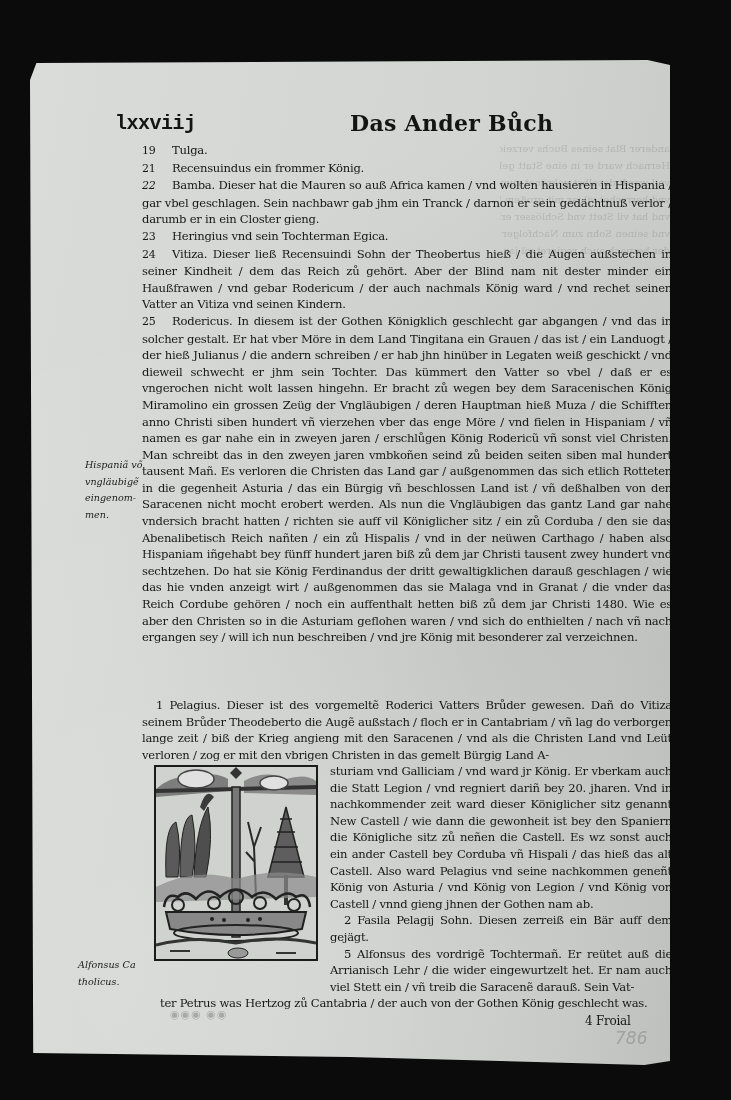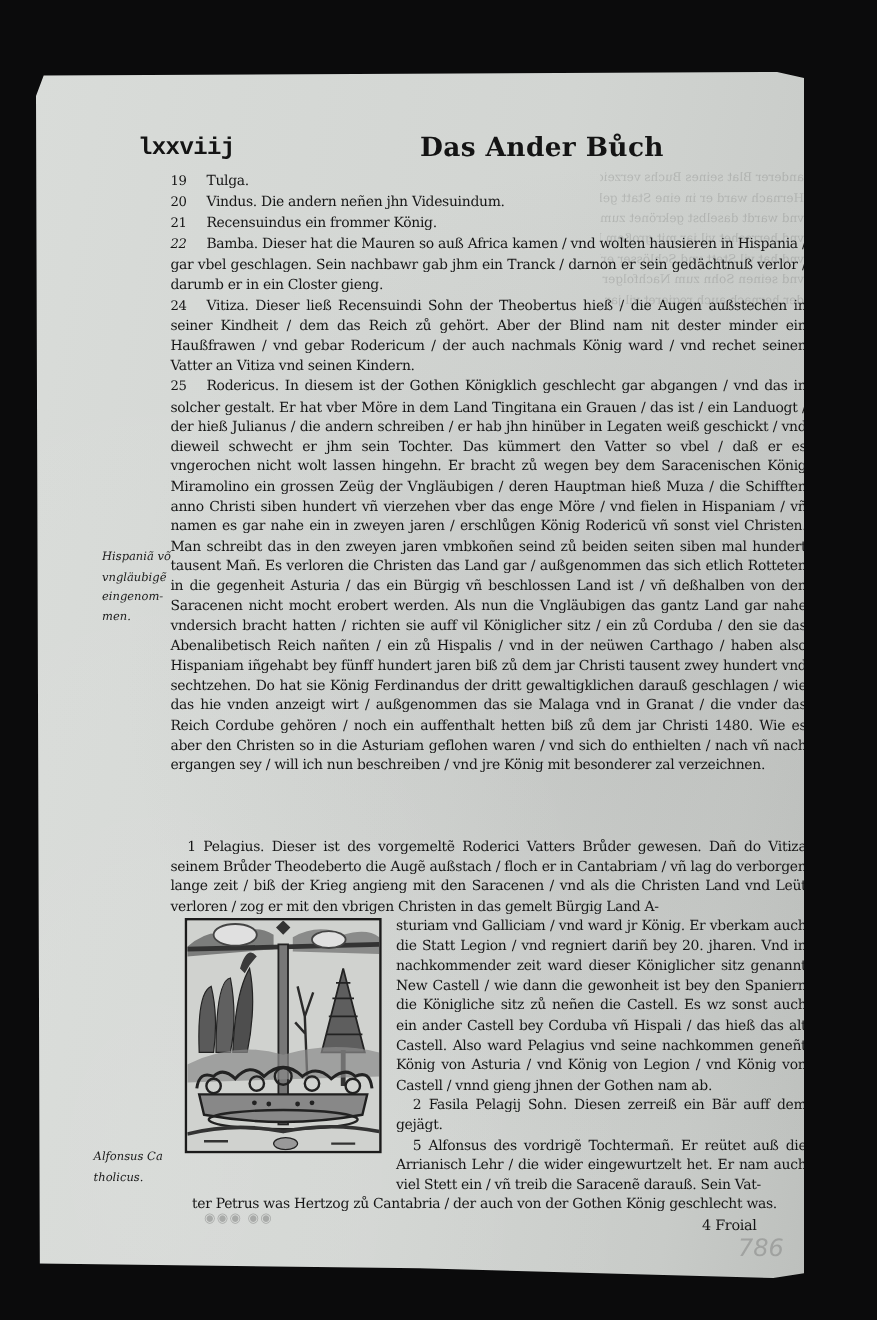--- a/index.html
+++ b/index.html
@@ -185,21 +185,21 @@
     font-size: 11px;
     color: rgba(80,80,80,0.35);
     letter-spacing: 1px;
   }
   .pencil {
     position: absolute;
     left: 585px;
     top: 968px;
     font-family: "DejaVu Sans", sans-serif;
     font-style: italic;
-    font-size: 20px;
+    font-size: 17px;
     color: rgba(100,100,100,0.35);
   }
 </style>
 </head>
 <body>
 
 <div class="page">
 
   <div class="bleed">
     <div>anderer Blat seines Buchs verzeichnet</div>
@@ -211,23 +211,23 @@
     <div>der hernach auch regieret vil jar</div>
   </div>
 
   <div class="header">
     <span class="folio">lxxviij</span>
     <span class="book-title">Das Ander Bůch</span>
   </div>
 
   <div class="kings text">
     <p class="entry"><span class="num">19</span><span>Tulga.</span></p>
-    <p class="entry"><span class="num">20</span><span>Vindus. Die andern neñen jhn Videsuindum.</span></p>
     <p class="entry"><span class="num">21</span><span>Recensuindus ein frommer König.</span></p>
     <p class="entry" style="text-indent:0;"><span class="num" style="margin-left:0;font-style:italic;">22</span><span>Bamba. Dieser hat die Mauren so auß Africa kamen / vnd wolten hausieren in Hispania / gar vbel geschlagen. Sein nachbawr gab jhm ein Tranck / darnon er sein gedächtnuß verlor / darumb er in ein Closter gieng.</span></p>
+    <p class="entry"><span class="num">23</span><span>Heringius vnd sein Tochterman Egica.</span></p>
     <p class="entry"><span class="num">24</span><span>Vitiza. Dieser ließ Recensuindi Sohn der Theobertus hieß / die Augen außstechen in seiner Kindheit / dem das Reich zů gehört. Aber der Blind nam nit dester minder ein Haußfrawen / vnd gebar Rodericum / der auch nachmals König ward / vnd rechet seinen Vatter an Vitiza vnd seinen Kindern.</span></p>
     <p class="entry"><span class="num">25</span><span>Rodericus. In diesem ist der Gothen Königklich geschlecht gar abgangen / vnd das in solcher gestalt. Er hat vber Möre in dem Land Tingitana ein Grauen / das ist / ein Landuogt / der hieß Julianus / die andern schreiben / er hab jhn hinüber in Legaten weiß geschickt / vnd dieweil schwecht er jhm sein Tochter. Das kümmert den Vatter so vbel / daß er es vngerochen nicht wolt lassen hingehn. Er bracht zů wegen bey dem Saracenischen König Miramolino ein grossen Zeüg der Vngläubigen / deren Hauptman hieß Muza / die Schifften anno Christi siben hundert vñ vierzehen vber das enge Möre / vnd fielen in Hispaniam / vñ namen es gar nahe ein in zweyen jaren / erschlůgen König Rodericũ vñ sonst viel Christen. Man schreibt das in den zweyen jaren vmbkoñen seind zů beiden seiten siben mal hundert tausent Mañ.  Es verloren die Christen das Land gar / außgenommen das sich etlich Rotteten in die gegenheit Asturia / das ein Bürgig vñ beschlossen Land ist / vñ deßhalben von den Saracenen nicht mocht erobert werden. Als nun die Vngläubigen das gantz Land gar nahe vndersich bracht hatten / richten sie auff vil Königlicher sitz / ein zů Corduba / den sie das Abenalibetisch Reich nañten / ein zů Hispalis / vnd in der neüwen Carthago / haben also Hispaniam iñgehabt bey fünff hundert jaren biß zů dem jar Christi tausent zwey hundert vnd sechtzehen. Do hat sie König Ferdinandus der dritt gewaltigklichen darauß geschlagen / wie das hie vnden anzeigt wirt / außgenommen das sie Malaga vnd in Granat / die vnder das Reich Cordube gehören / noch ein auffenthalt hetten biß zů dem jar Christi 1480. Wie es aber den Christen so in die Asturiam geflohen waren / vnd sich do enthielten / nach vñ nach ergangen sey / will ich nun beschreiben / vnd jre König mit besonderer zal verzeichnen.</span></p>
   </div>
 
   <div class="margin-note note1">Hispaniã võ vngläubigẽ eingenom- men.</div>
 
 
   <div class="castile text">
     <p class="entry" style="text-indent:14px;">1  Pelagius. Dieser ist des vorgemeltẽ Roderici Vatters Brůder gewesen. Dañ do Vitiza seinem Brůder Theodeberto die Augẽ außstach / floch er in Cantabriam / vñ lag do verborgen lange zeit / biß der Krieg angieng mit den Saracenen / vnd als die Christen Land vnd Leüt verloren / zog er mit den vbrigen Christen in das gemelt Bürgig Land A-</p>
   </div>

